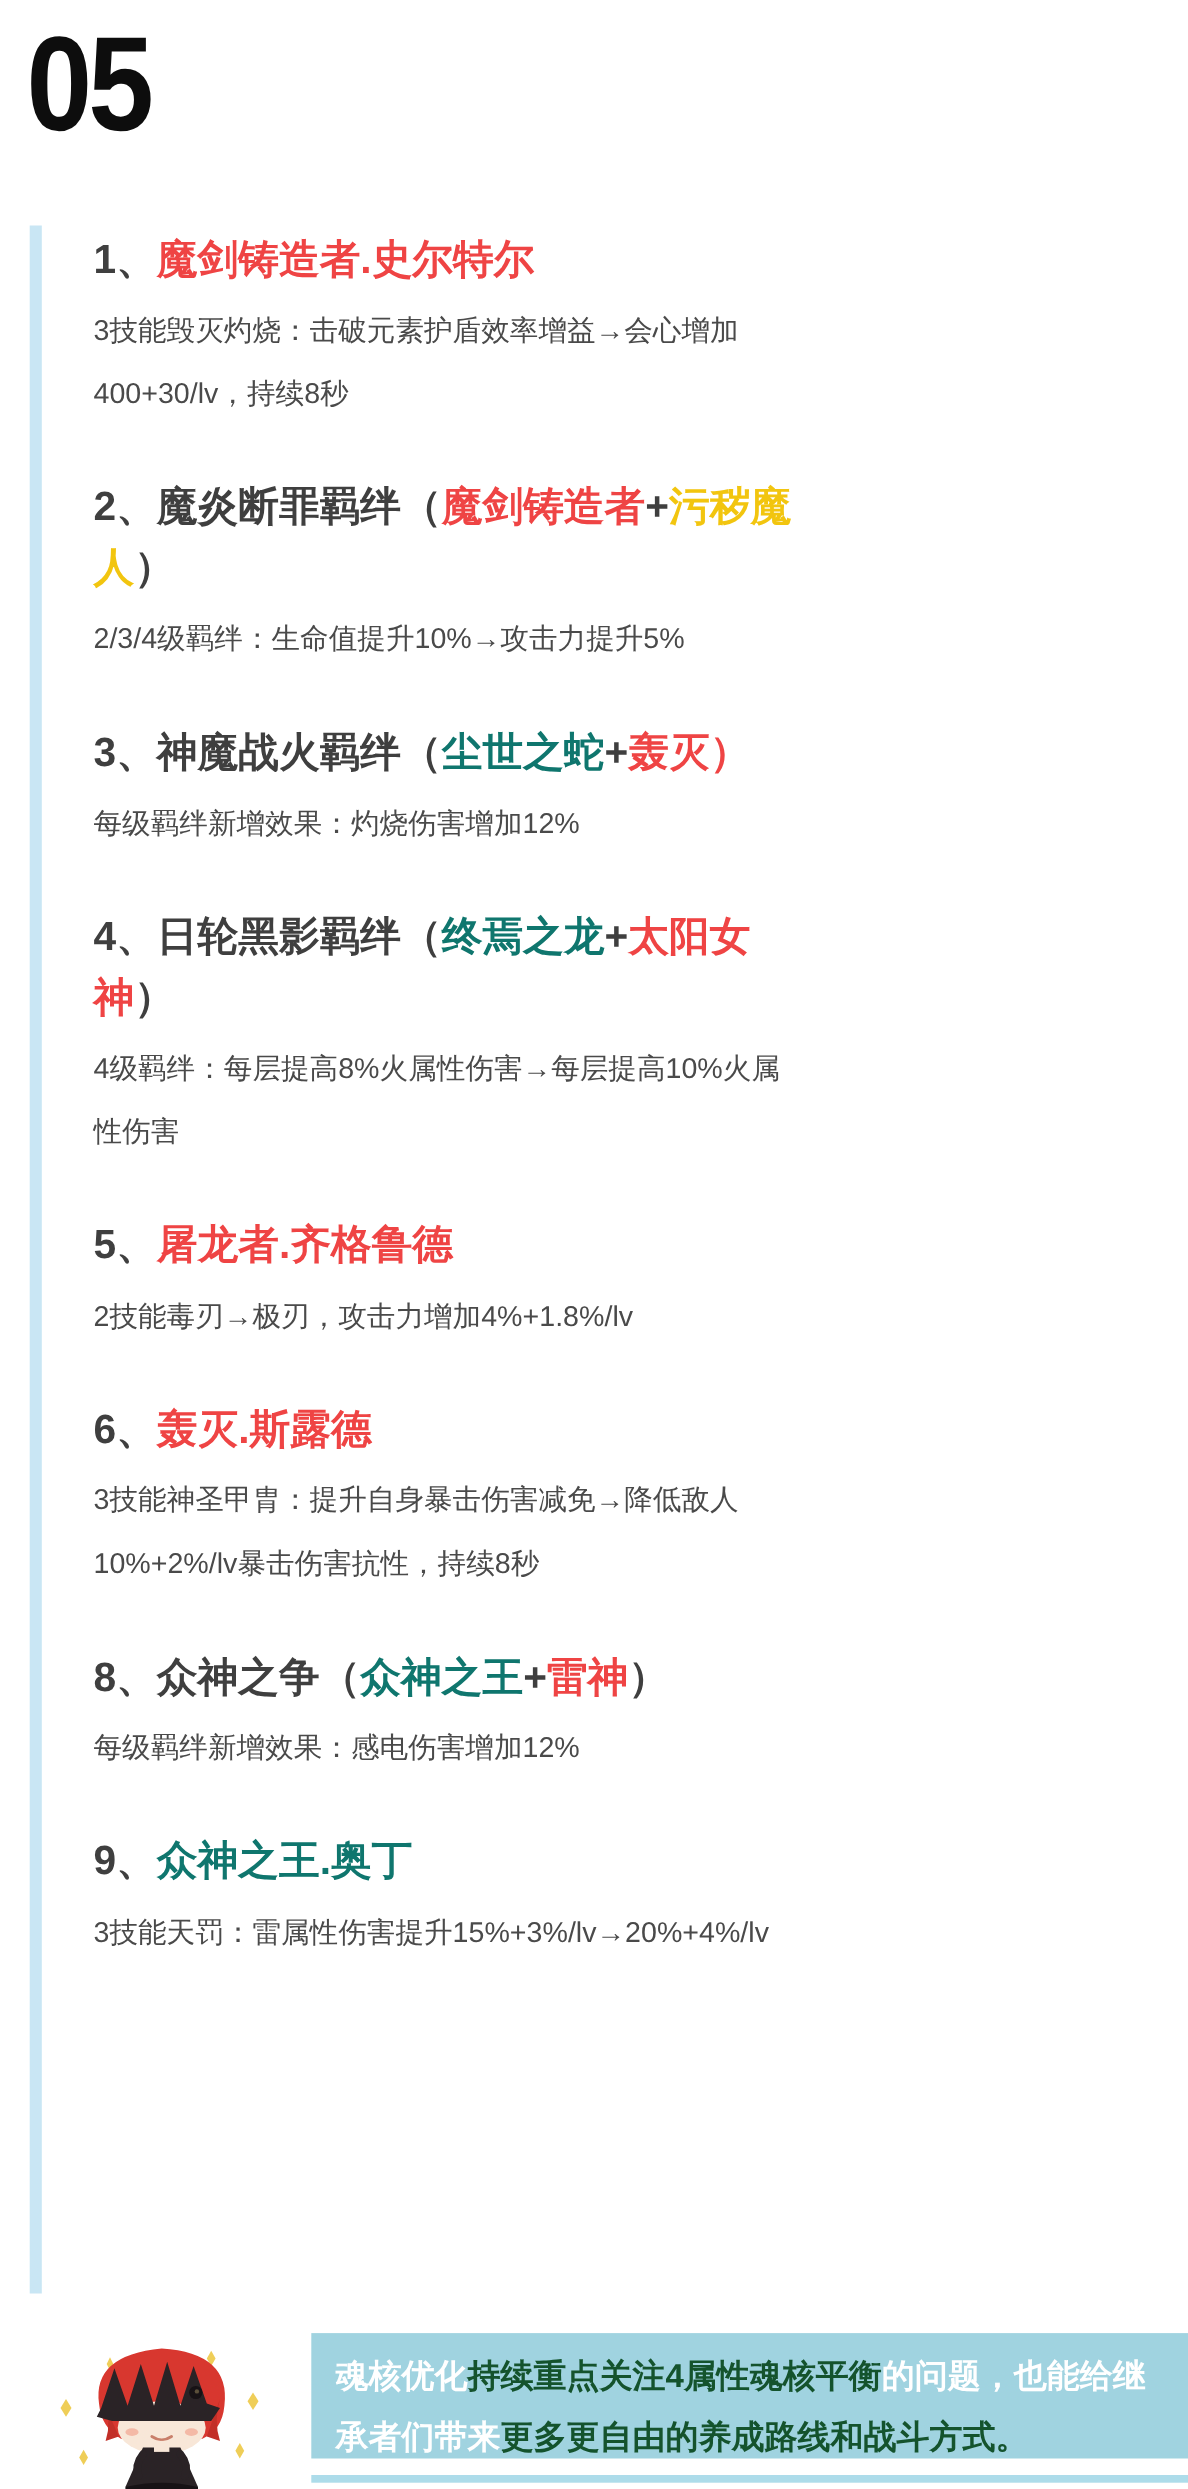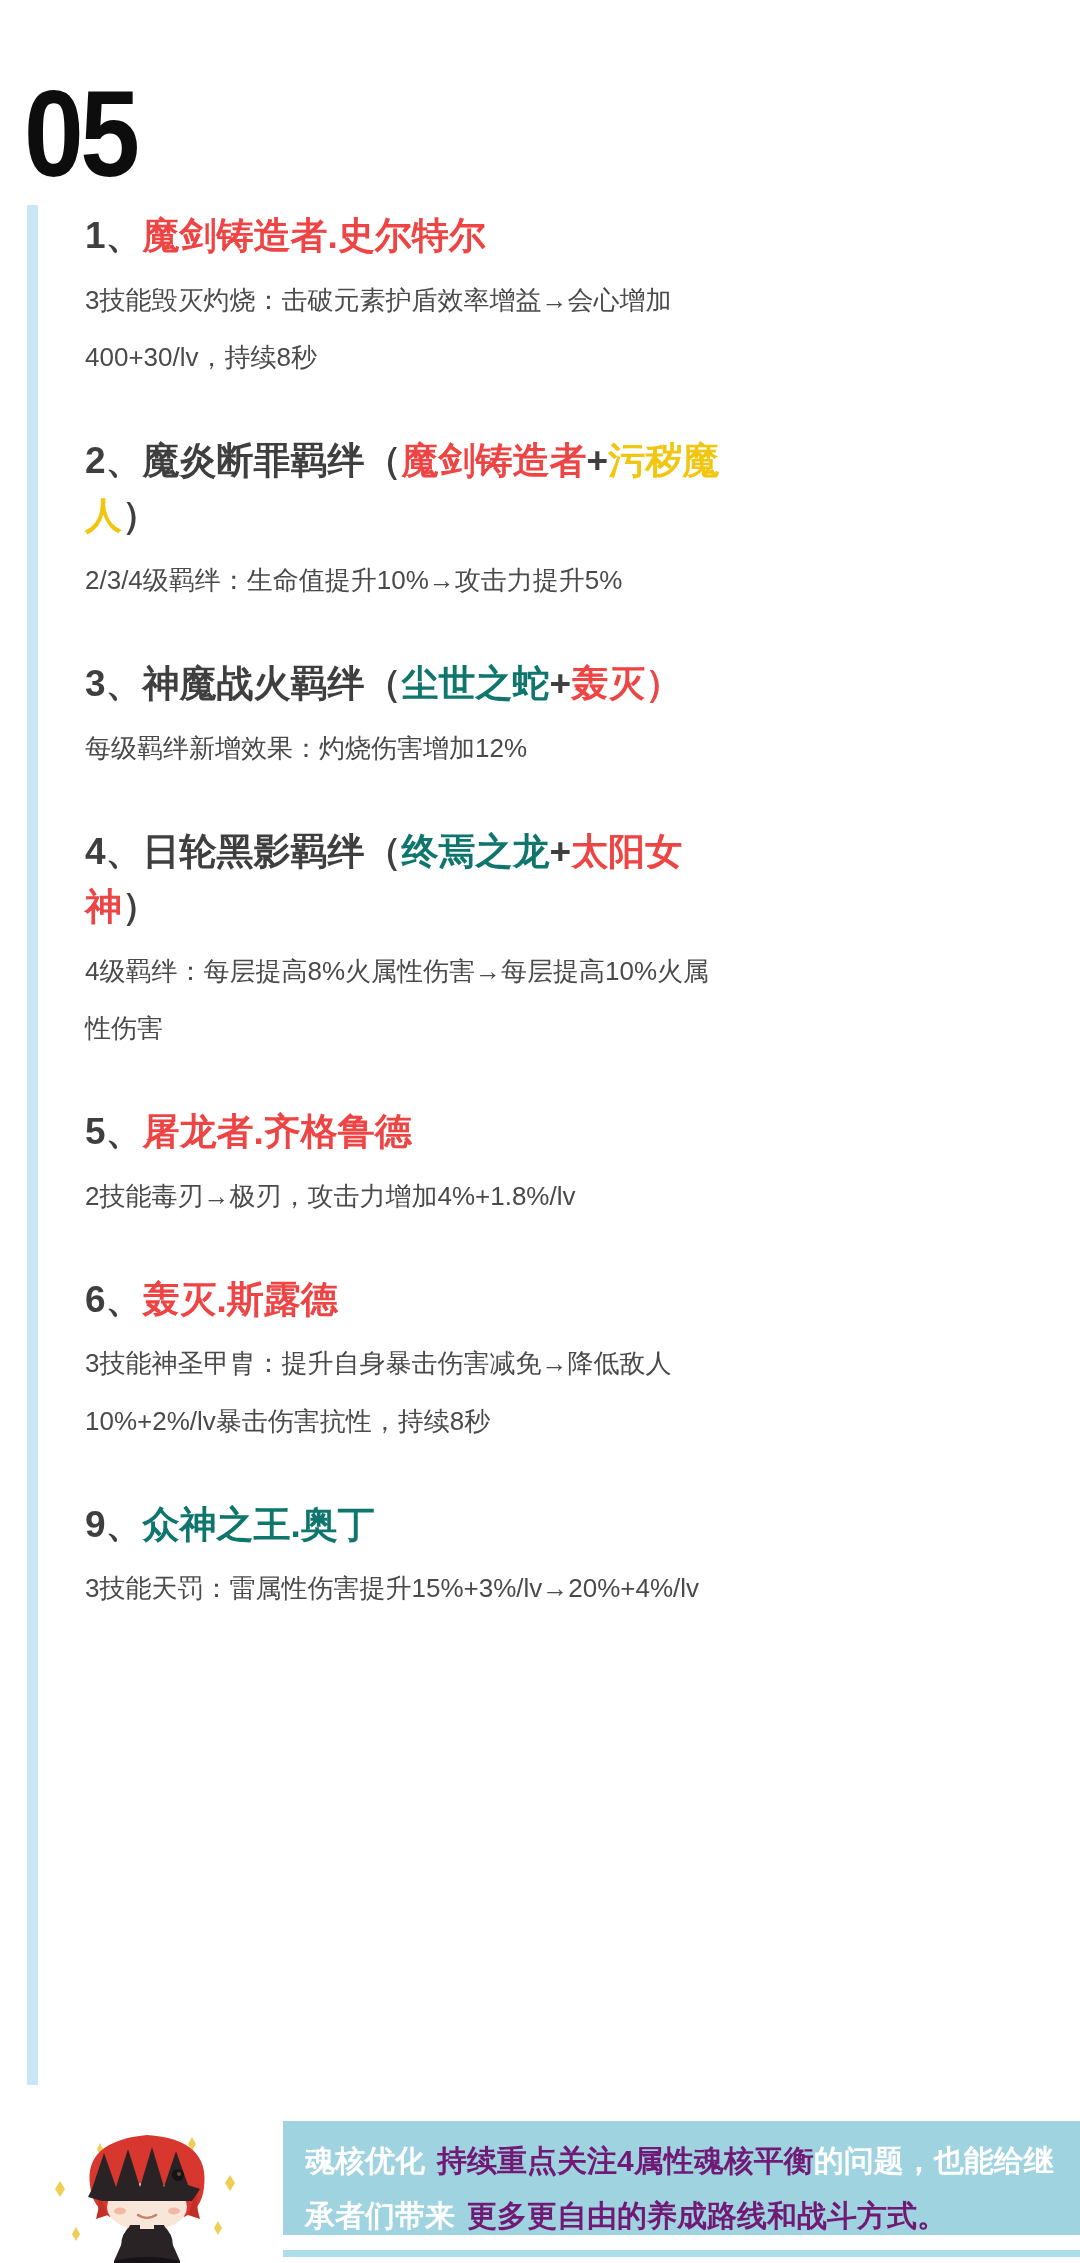--- a/index.html
+++ b/index.html
@@ -2,21 +2,21 @@
 <html><head>
 <meta charset="utf-8">
 <style>
   * { margin:0; padding:0; box-sizing:border-box; }
   html,body { width:1080px; }
   body {
     width:1080px; height:2263px; background:#ffffff; position:relative;
     overflow:hidden; font-family:"Liberation Sans","DejaVu Sans",sans-serif;
   }
   
-  .header { display:flex; align-items:flex-start; padding:30px 0 0 24px;margin-top:40px; }
+  .header { display:flex; align-items:flex-start; padding:12px 0 0 24px; }
   .big-num {
     font-size:122px; font-weight:900; color:#0d0d0d; line-height:1.05;
     letter-spacing:-4px; transform:scaleX(.88); transform-origin:left top;
   }
   .title-wrap { margin-left:6px; margin-top:14px; }
   .title-hl {
     display:inline-block; background:#f7f4bc; color:#0d0d0d;
     font-size:64px; font-weight:900; padding:8px 16px 14px 14px; line-height:1.15;
   }
   .title-underline { height:13px; background:#cfe9f4; margin:10px 0 0 10px; width:170px; }
@@ -31,21 +31,21 @@
   .seg-yellow { color:#f2c50f; }
   .seg-red { color:#0f766e; }
   
   .footer { position:absolute; left:0; right:0; bottom:0; height:142px; }
   .footer-box {
     position:absolute; left:283px; right:0; top:0; height:114px;
     background:#a0d3e0; padding:13px 20px 0 22px;
     font-size:30px; font-weight:700; line-height:1.82;
   }
   .seg-white { color:#ffffff; }
-  .seg-hl { color:#701a75;margin-left:12px; }
+  .seg-hl { color:#14532d; }
   .footer-line { position:absolute; left:283px; right:0; bottom:6px; height:7px; background:#addcea; }
   .mascot { position:absolute; left:42px; bottom:0; width:215px; height:140px; }
 </style>
 </head>
 <body>
 
 <div class="header">
   <div class="big-num">05</div>
 </div>
 
@@ -88,20 +88,26 @@
   </div>
 
   <div class="item">
     <div class="item-title">
       <span class="seg-dark item-num">6、</span><span class="title-segs"><span class="seg-orange">轰灭.斯露德</span></span>
     </div>
     <div class="item-desc">3技能神圣甲胄：提升自身暴击伤害减免→降低敌人10%+2%/lv暴击伤害抗性，持续8秒</div>
   </div>
 
 
+  <div class="item">
+    <div class="item-title">
+      <span class="seg-dark item-num">8、</span><span class="title-segs"><span class="seg-dark">众神之争（</span><span class="seg-red">众神之王</span><span class="seg-dark">+</span><span class="seg-orange">雷神</span><span class="seg-dark">）</span></span>
+    </div>
+    <div class="item-desc">每级羁绊新增效果：感电伤害增加12%</div>
+  </div>
 
   <div class="item">
     <div class="item-title">
       <span class="seg-dark item-num">9、</span><span class="title-segs"><span class="seg-red">众神之王.奥丁</span></span>
     </div>
     <div class="item-desc">3技能天罚：雷属性伤害提升15%+3%/lv→20%+4%/lv</div>
   </div>
 </div>
 
 <div class="footer">

